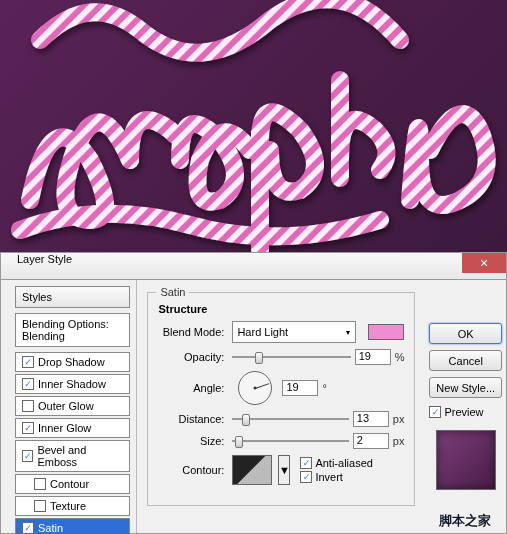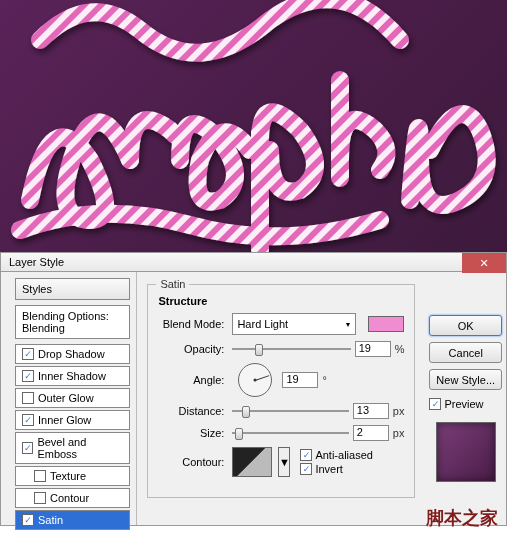--- a/index.html
+++ b/index.html
@@ -1,18 +1,18 @@
 <!DOCTYPE html>
 <html><head>
 <meta charset="utf-8">
 <style>
 * { box-sizing: border-box; margin: 0; padding: 0; font-family: Tahoma, sans-serif; font-size: 11px; }
 body { width: 507px; height: 534px; background: #fff; overflow: hidden; }
 .preview-area { width: 507px; height: 252px; background: linear-gradient(135deg, #5a2359 0%, #4a1d48 50%, #3d1a3d 100%); position: relative; overflow: hidden; }
-.dialog-bar { height: 20px; background: linear-gradient(#f8f8f8, #e8e8e8); border: 1px solid #999; display: flex; align-items: center; padding: 0 8px; position: relative; }
+.dialog-bar { height: 28px; background: linear-gradient(#f8f8f8, #e8e8e8); border: 1px solid #999; display: flex; padding: 0 16px; position: relative; }
 .dialog-bar .close-x { position: absolute; right: 0; top: 0; width: 44px; height: 20px; background: #c75050; display: flex; align-items: center; justify-content: center; color: #fff; font-size: 12px; }
 .dialog-body { display: flex; background: #f0f0f0; border: 1px solid #999; border-top: none; height: 254px; padding-left: 8px; }
 .left-panel { width: 137px; border-right: 1px solid #bbb; padding: 6px; display: flex; flex-direction: column; gap: 2px; }
 .styles-head { border: 1px solid #888; background: linear-gradient(#fafafa,#e6e6e6); padding: 4px 6px; margin-bottom: 3px; }
 .blend-opts { border: 1px solid #888; background: #fff; padding: 4px 6px; margin-bottom: 3px; }
 .style-item { display: flex; align-items: center; gap: 4px; padding: 3px 6px; border: 1px solid #888; background: #fff; }
 .style-item.indent { padding-left: 18px; }
 .style-item.selected { background: #2e6fd6; color: #fff; }
 .ckbox { width: 12px; height: 12px; border: 1px solid #666; background: #fff; display: inline-flex; align-items: center; justify-content: center; font-size: 9px; color: #3a7add; }
 .selected .ckbox { background: #fff; }
@@ -33,21 +33,21 @@
 .angle-dial { width: 34px; height: 34px; border: 1px solid #666; border-radius: 50%; background: #f5f5f5; position: relative; margin: 0 6px; }
 .angle-dial::after { content: ''; position: absolute; width: 15px; height: 1px; background: #333; top: 50%; left: 50%; transform-origin: left center; transform: rotate(-19deg); }
 .angle-dial::before { content: ''; position: absolute; width: 3px; height: 3px; background: #333; border-radius: 50%; top: 50%; left: 50%; transform: translate(-50%,-50%); }
 .contour-box { width: 40px; height: 30px; border: 1px solid #666; background: linear-gradient(135deg, #222 0%, #222 48%, #bbb 50%, #bbb 100%); margin-right: 2px; }
 .contour-dd { width: 12px; height: 30px; border: 1px solid #666; background: #eee; display: flex; align-items: center; justify-content: center; font-size: 7px; }
 .right-panel { width: 86px; padding: 10px 4px; display: flex; flex-direction: column; gap: 6px; align-items: stretch; justify-content: center; }
 .btn { height: 21px; border: 1px solid #888; background: linear-gradient(#fafafa,#e2e2e2); display: flex; align-items: center; justify-content: center; border-radius: 3px; }
 .btn.primary { border: 1px solid #3a7add; box-shadow: 0 0 2px #3a7add; }
 .preview-swatch { width: 60px; height: 60px; background: linear-gradient(135deg,#7a3e78,#4a1d48); border: 1px solid #666; margin-top: 6px; align-self: center; box-shadow: inset 0 0 10px rgba(0,0,0,0.5); }
 .preview-row { display: flex; align-items: center; gap: 3px; margin-top: 2px; }
-.watermark { position: absolute; bottom: 4px; right: 9px; color: #7f1d1d; font-size: 18px; font-weight: bold; font-family: "SimSun", serif; text-shadow: 0 0 2px #fff; }
+.watermark { position: absolute; bottom: 4px; right: 16px; color: #0f172a; font-size: 13px; font-weight: bold; font-family: "SimSun", serif; text-shadow: 0 0 2px #fff; }
 svg.rope { position: absolute; top: 0; left: 0; }
 </style>
 </head>
 <body>
 
 <div class="preview-area">
   <svg class="rope" width="507" height="252">
     <defs>
       <pattern id="stripe" patternUnits="userSpaceOnUse" width="12" height="12" patternTransform="rotate(45)">
         <rect width="6" height="12" fill="#e368b9"></rect>
@@ -98,25 +98,25 @@
     <div class="style-item">
       <span class="ckbox">✓</span>
       <span>Inner Glow</span>
     </div>
     <div class="style-item">
       <span class="ckbox">✓</span>
       <span>Bevel and Emboss</span>
     </div>
     <div class="style-item indent">
       <span class="ckbox"></span>
-      <span>Texture</span>
+      <span>Contour</span>
     </div>
     <div class="style-item indent">
       <span class="ckbox"></span>
-      <span>Contour</span>
+      <span>Texture</span>
     </div>
     <div class="style-item selected">
       <span class="ckbox">✓</span>
       <span>Satin</span>
     </div>
 
   </div>
 
   <div class="mid-panel">
     <div class="group-box">

